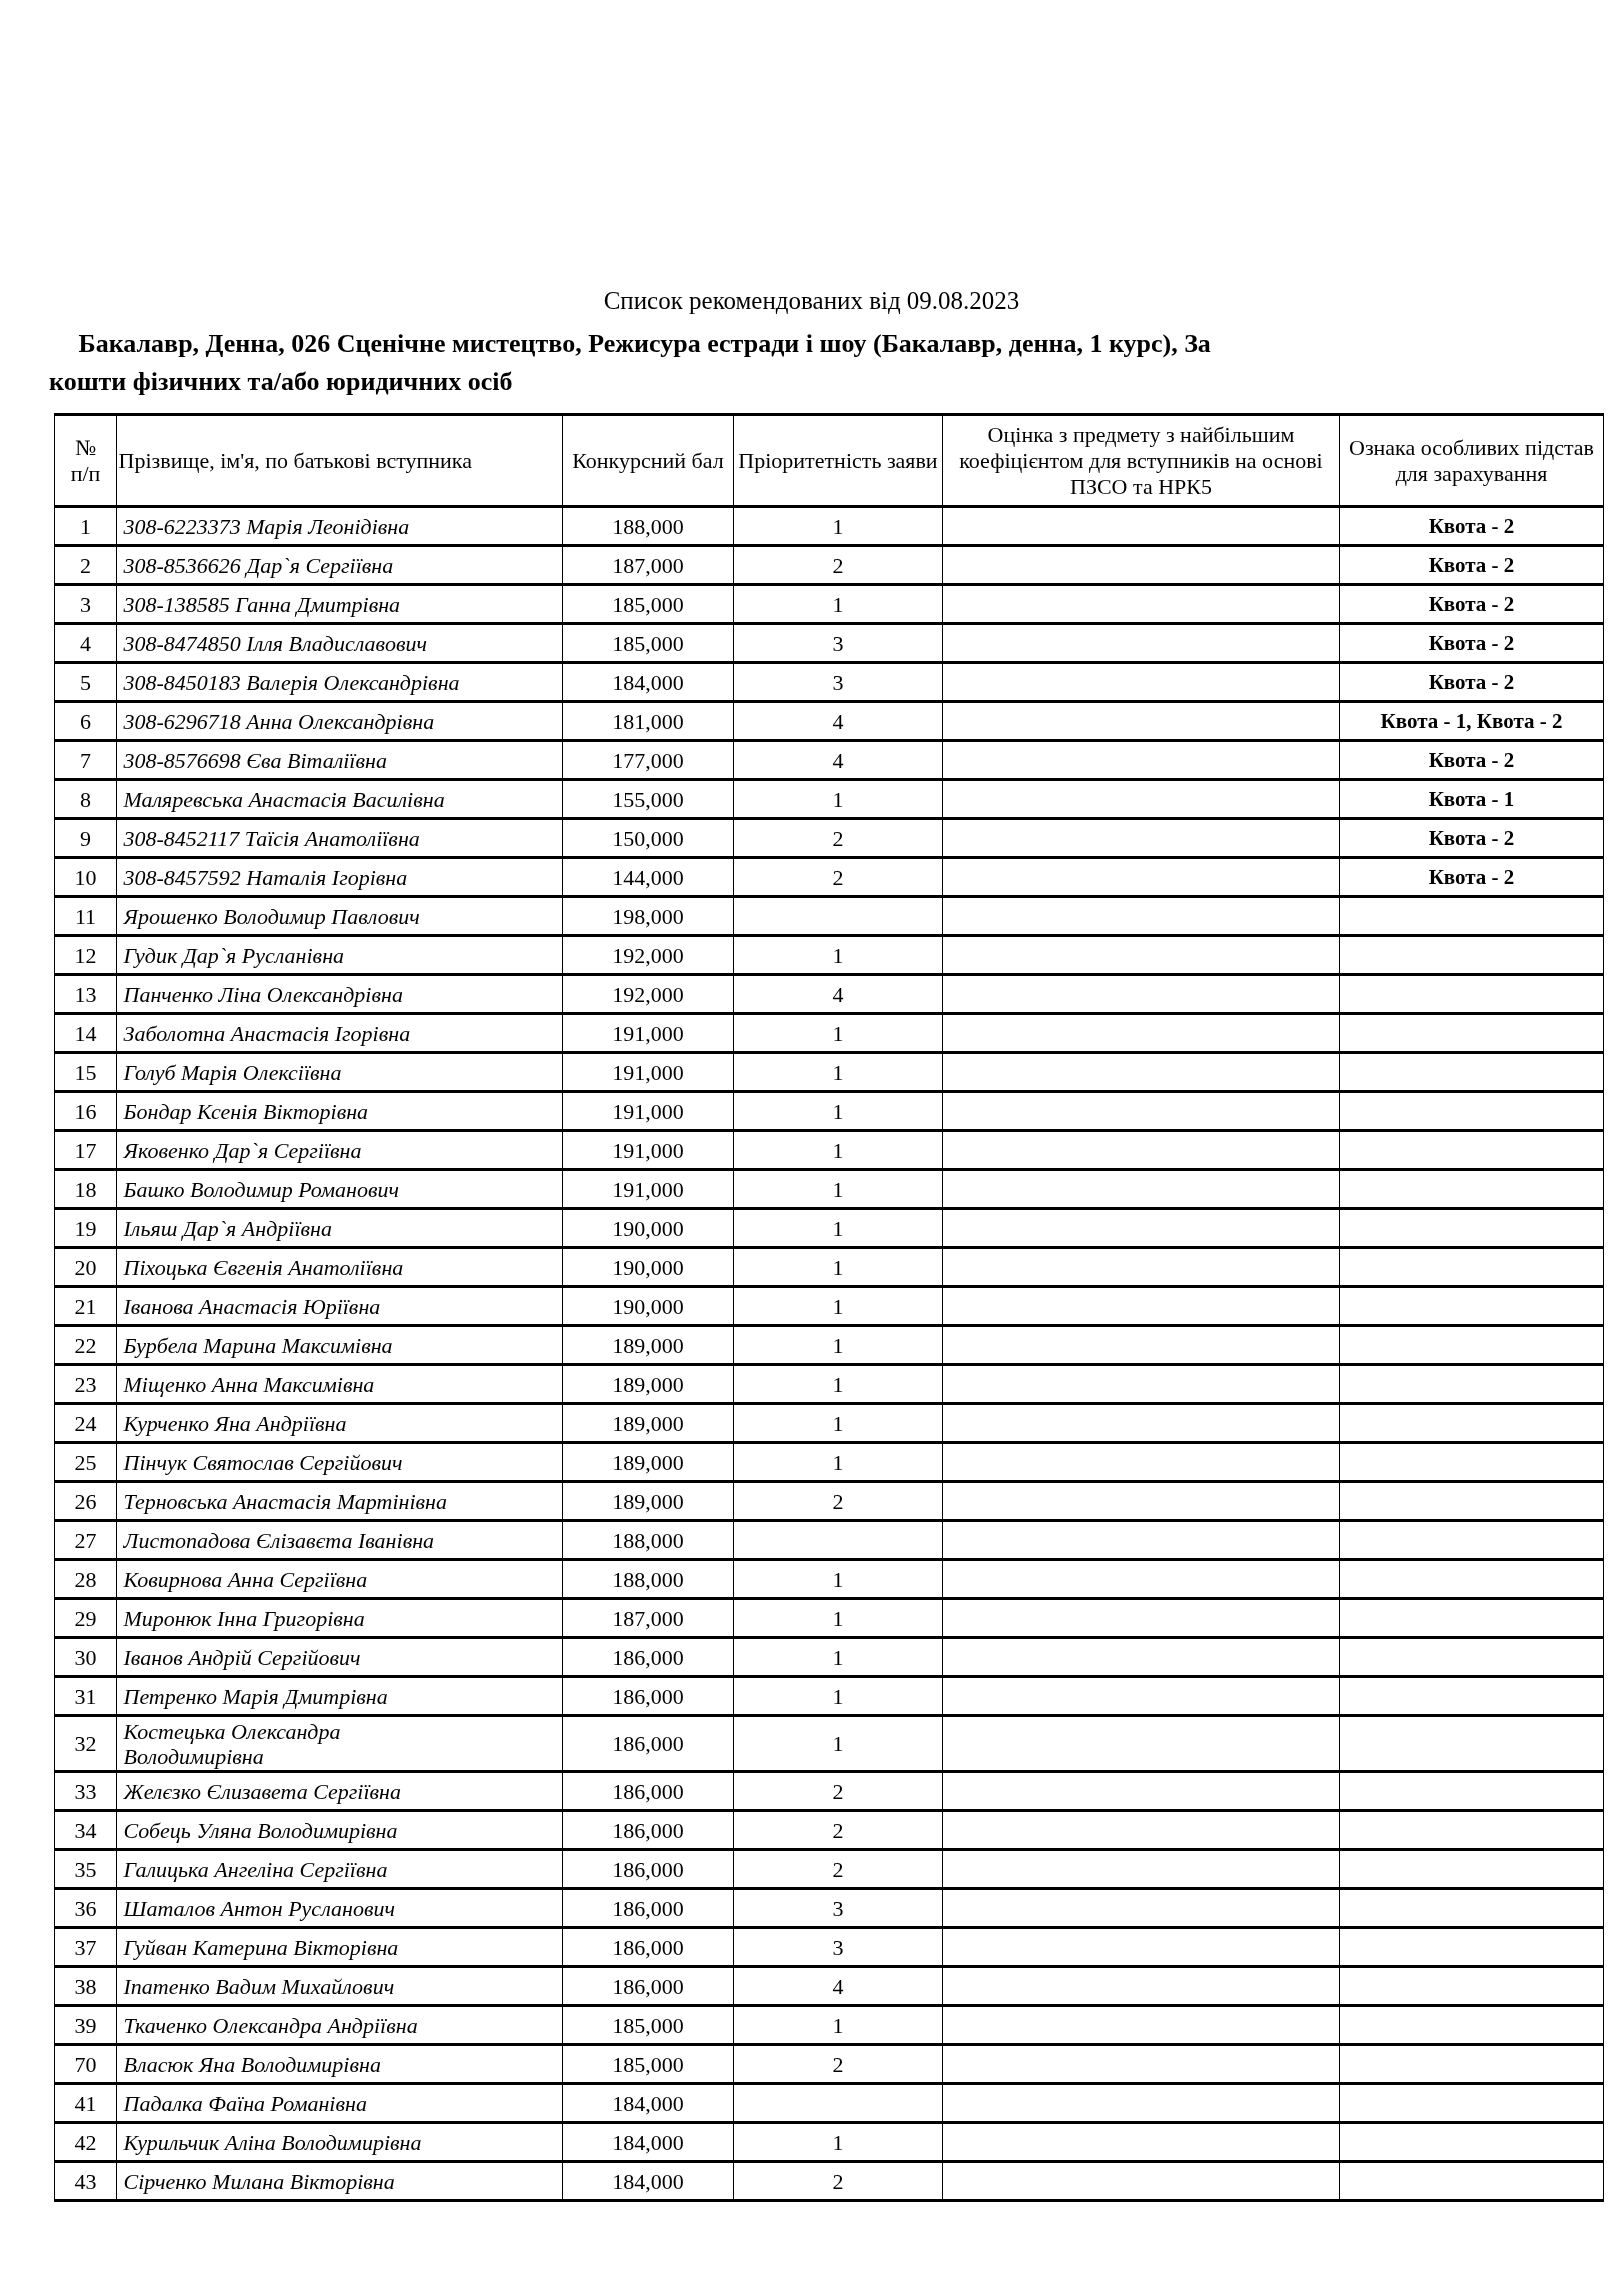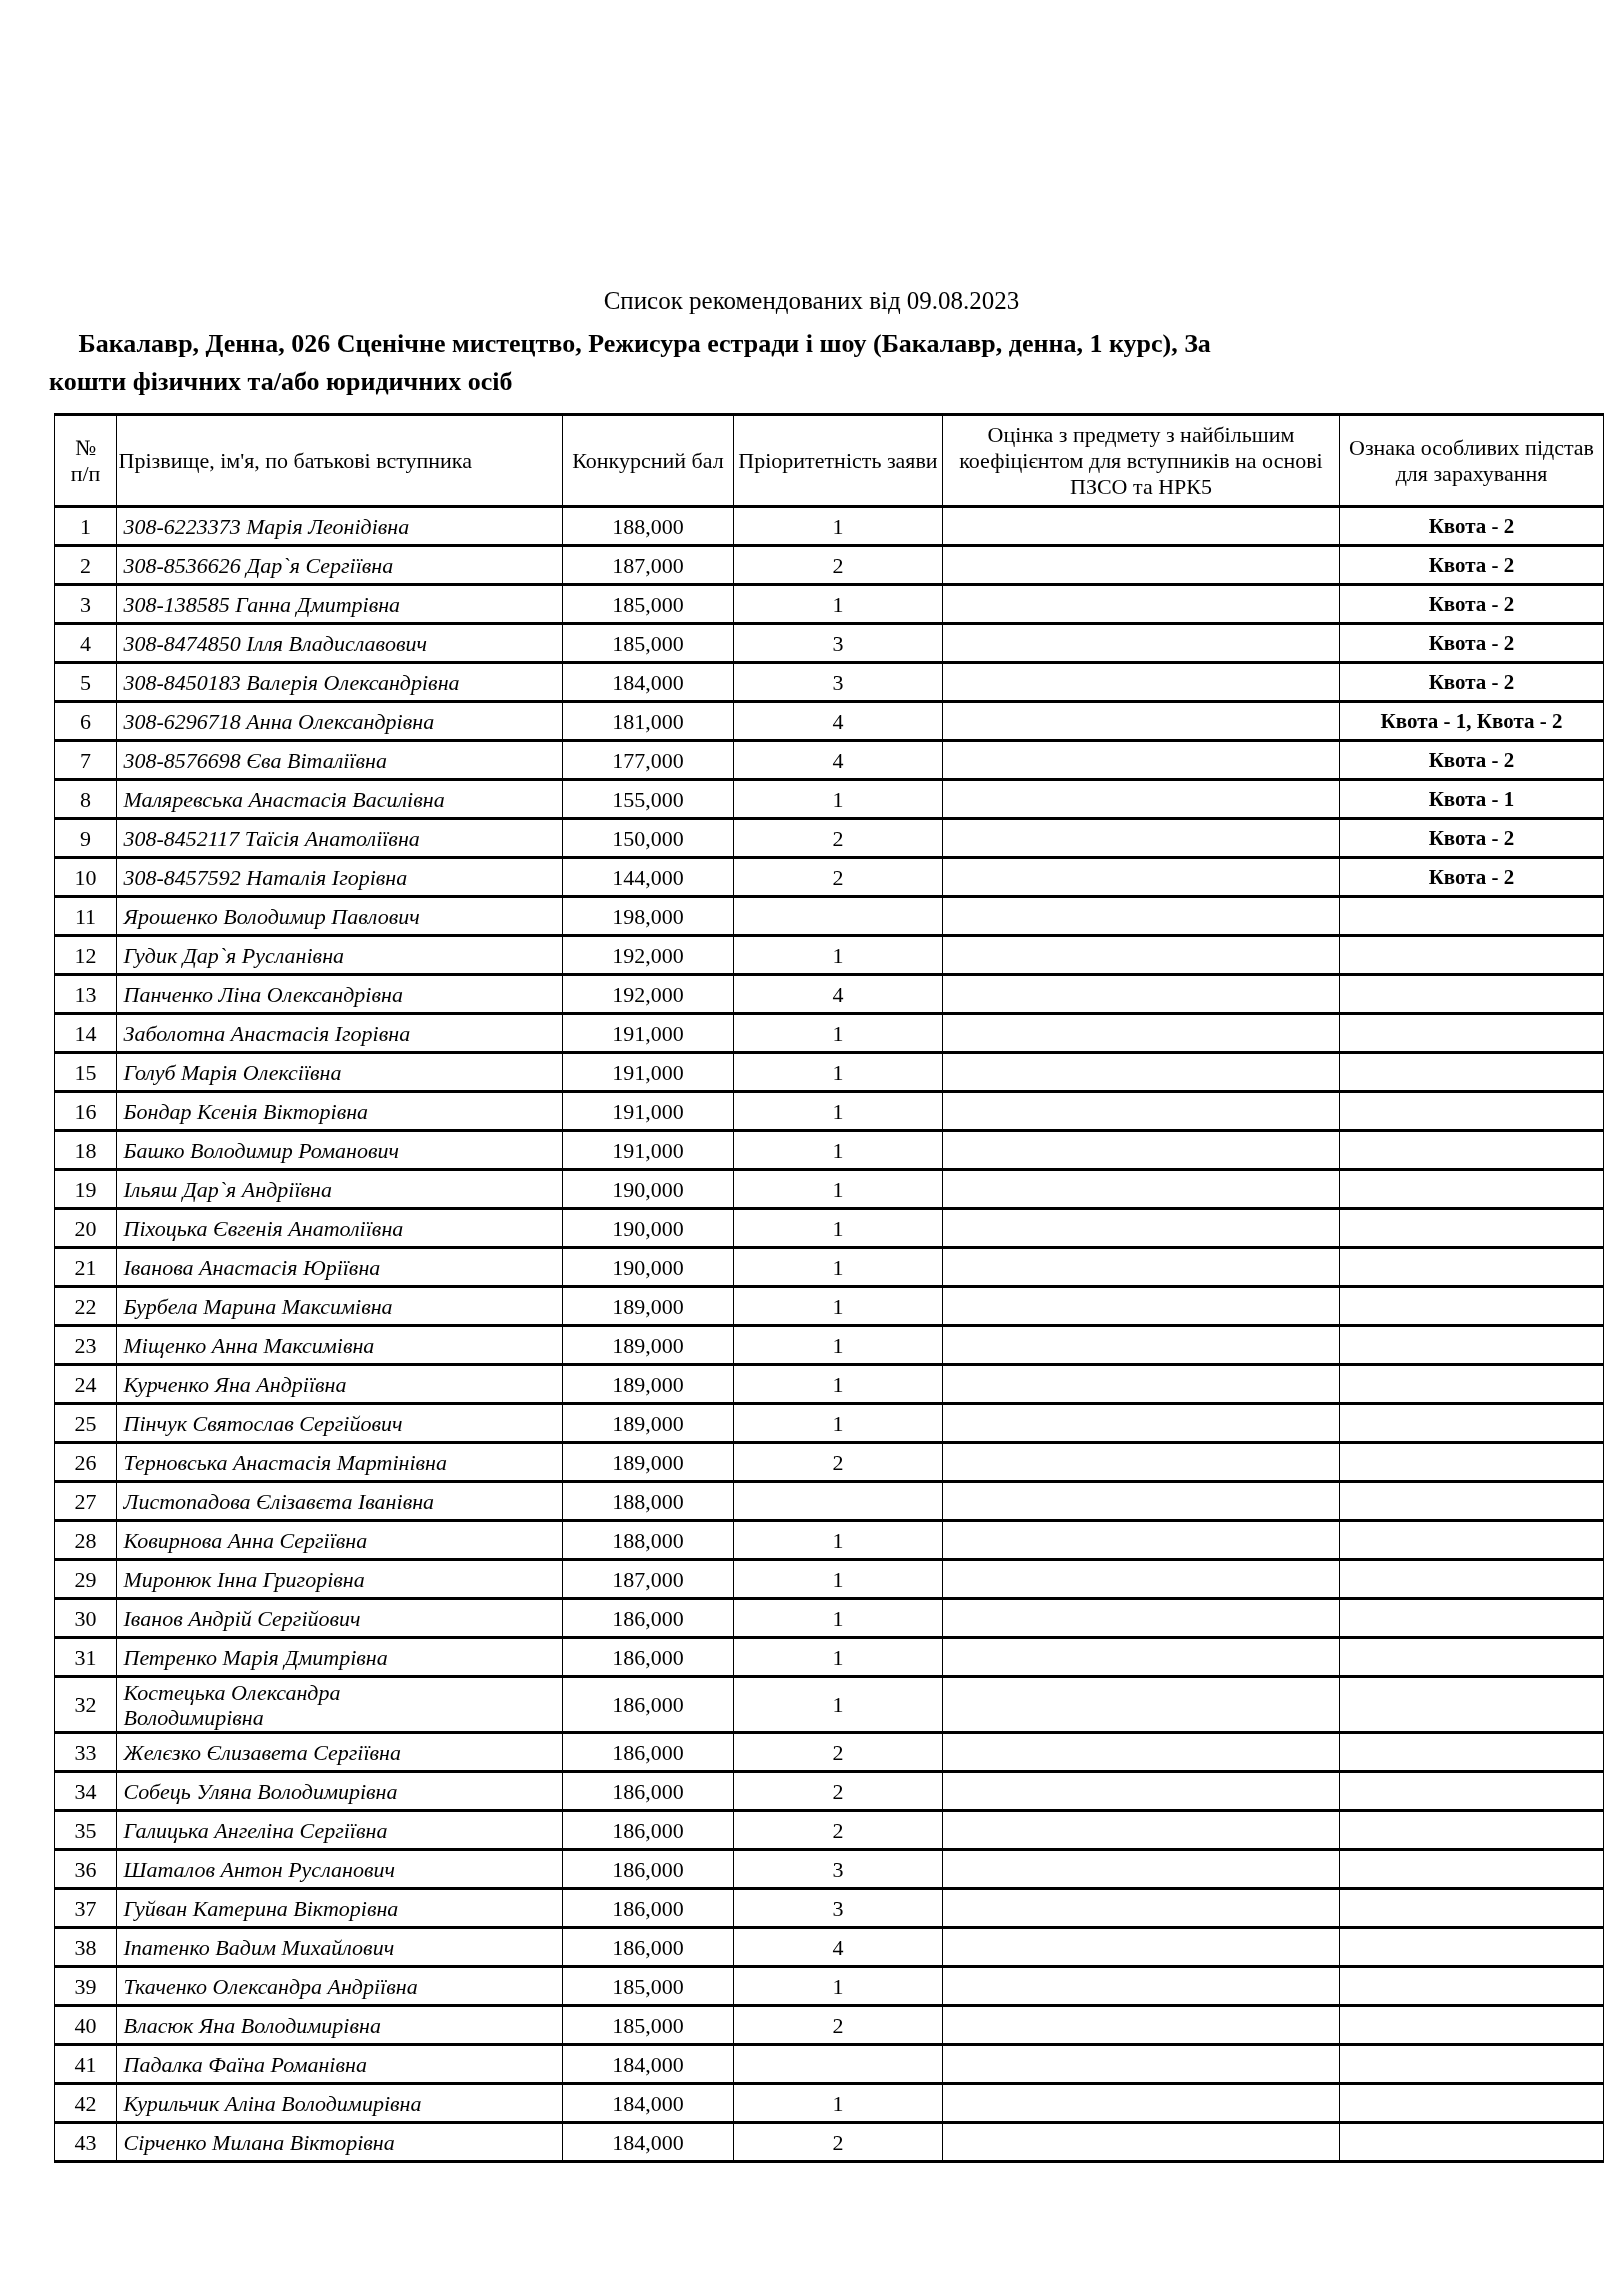--- a/index.html
+++ b/index.html
@@ -268,20 +268,28 @@
 
   <tr>
     <td class="c-num">16</td>
     <td class="c-name">Бондар Ксенія Вікторівна</td>
     <td class="c-score">191,000</td>
     <td class="c-priority">1</td>
     <td class="c-grade"></td>
     <td class="c-quota"></td>
   </tr>
 
+  <tr>
+    <td class="c-num">17</td>
+    <td class="c-name">Яковенко Дар`я Сергіївна</td>
+    <td class="c-score">191,000</td>
+    <td class="c-priority">1</td>
+    <td class="c-grade"></td>
+    <td class="c-quota"></td>
+  </tr>
 
   <tr>
     <td class="c-num">18</td>
     <td class="c-name">Башко Володимир Романович</td>
     <td class="c-score">191,000</td>
     <td class="c-priority">1</td>
     <td class="c-grade"></td>
     <td class="c-quota"></td>
   </tr>
 
@@ -469,21 +477,21 @@
   <tr>
     <td class="c-num">39</td>
     <td class="c-name">Ткаченко Олександра Андріївна</td>
     <td class="c-score">185,000</td>
     <td class="c-priority">1</td>
     <td class="c-grade"></td>
     <td class="c-quota"></td>
   </tr>
 
   <tr>
-    <td class="c-num">40</td>
+    <td class="c-num">70</td>
     <td class="c-name">Власюк Яна Володимирівна</td>
     <td class="c-score">185,000</td>
     <td class="c-priority">2</td>
     <td class="c-grade"></td>
     <td class="c-quota"></td>
   </tr>
 
   <tr>
     <td class="c-num">41</td>
     <td class="c-name">Падалка Фаїна Романівна</td>

